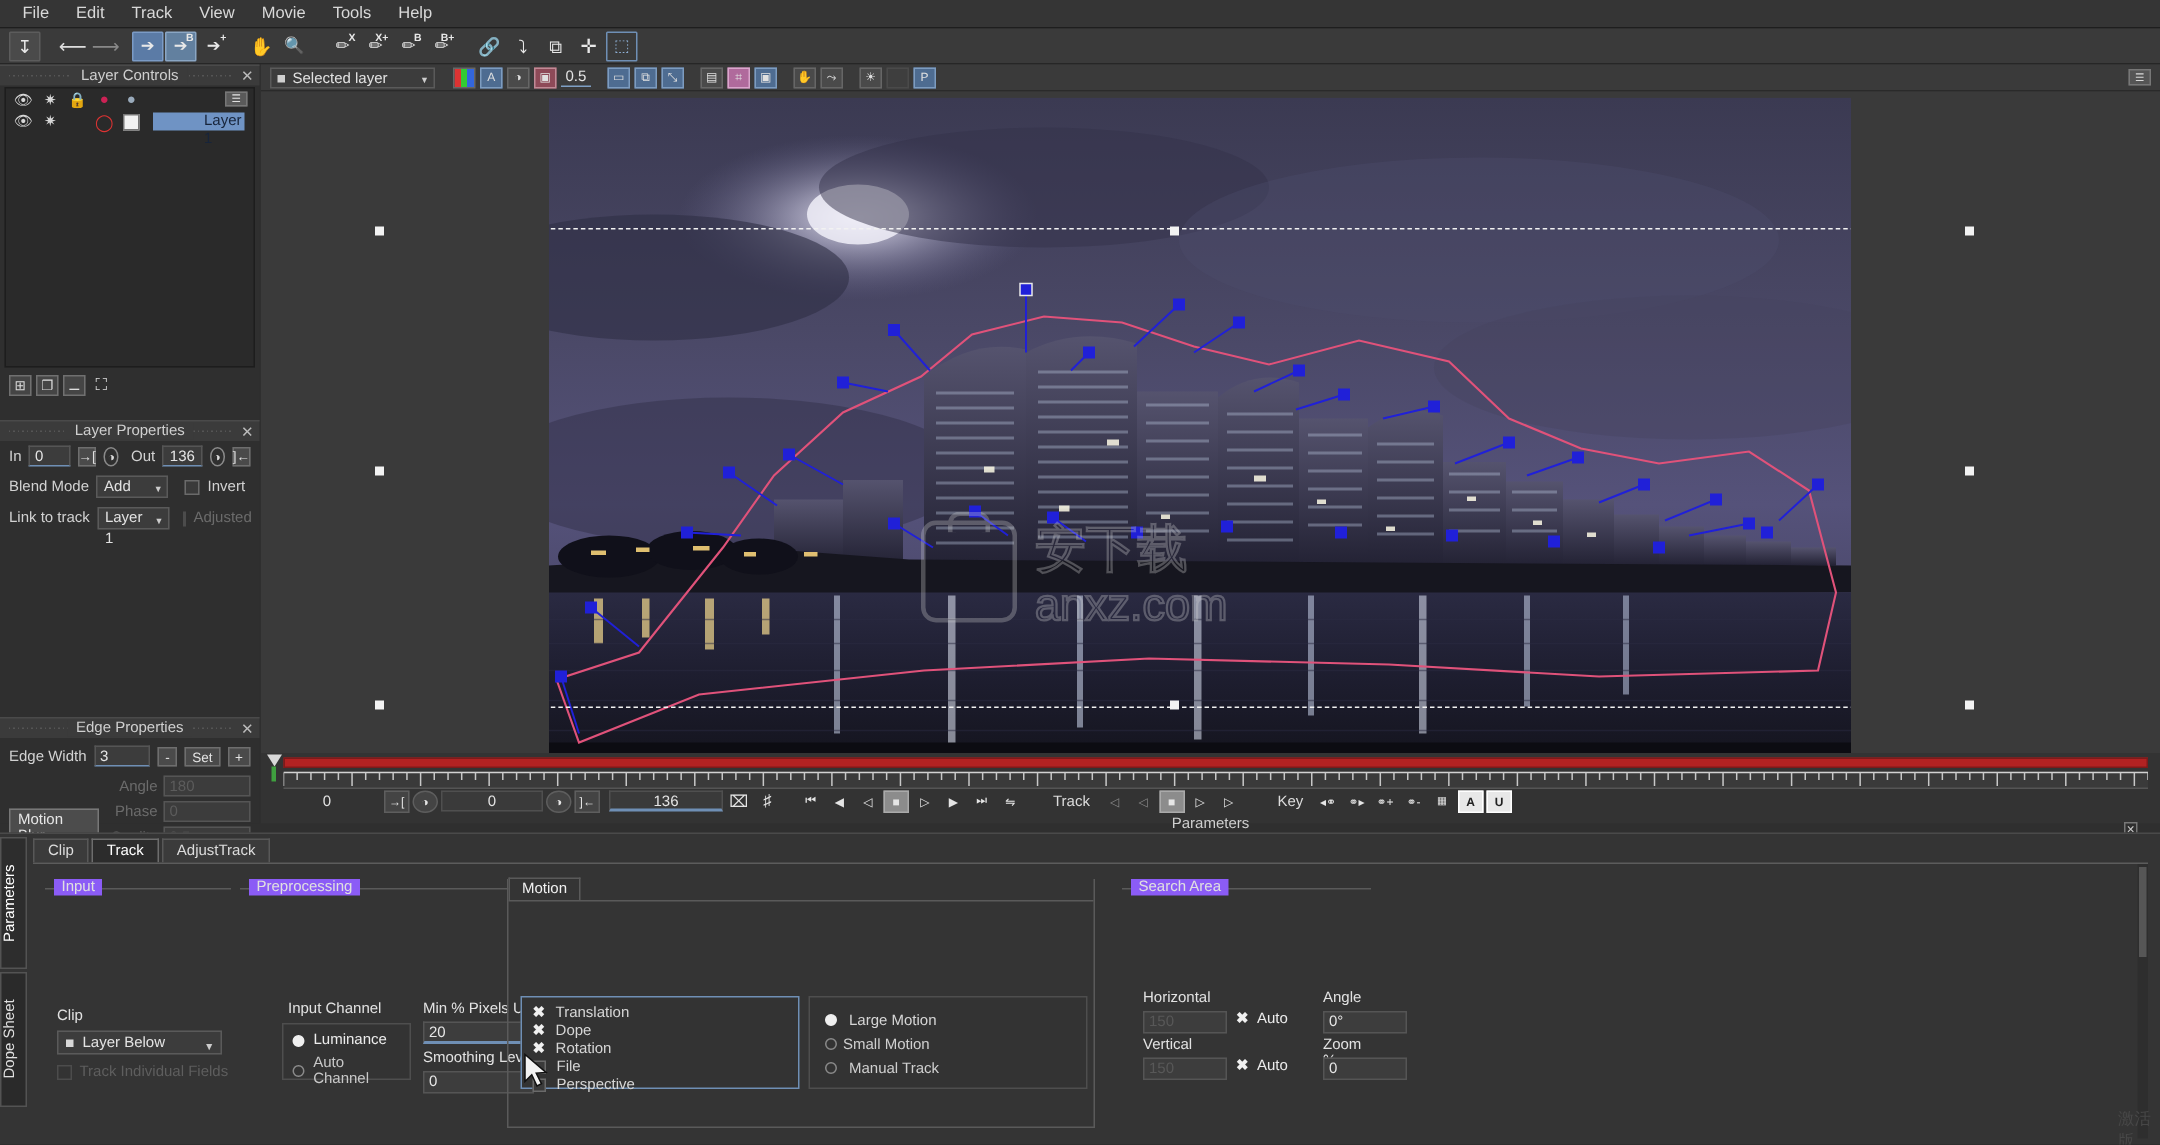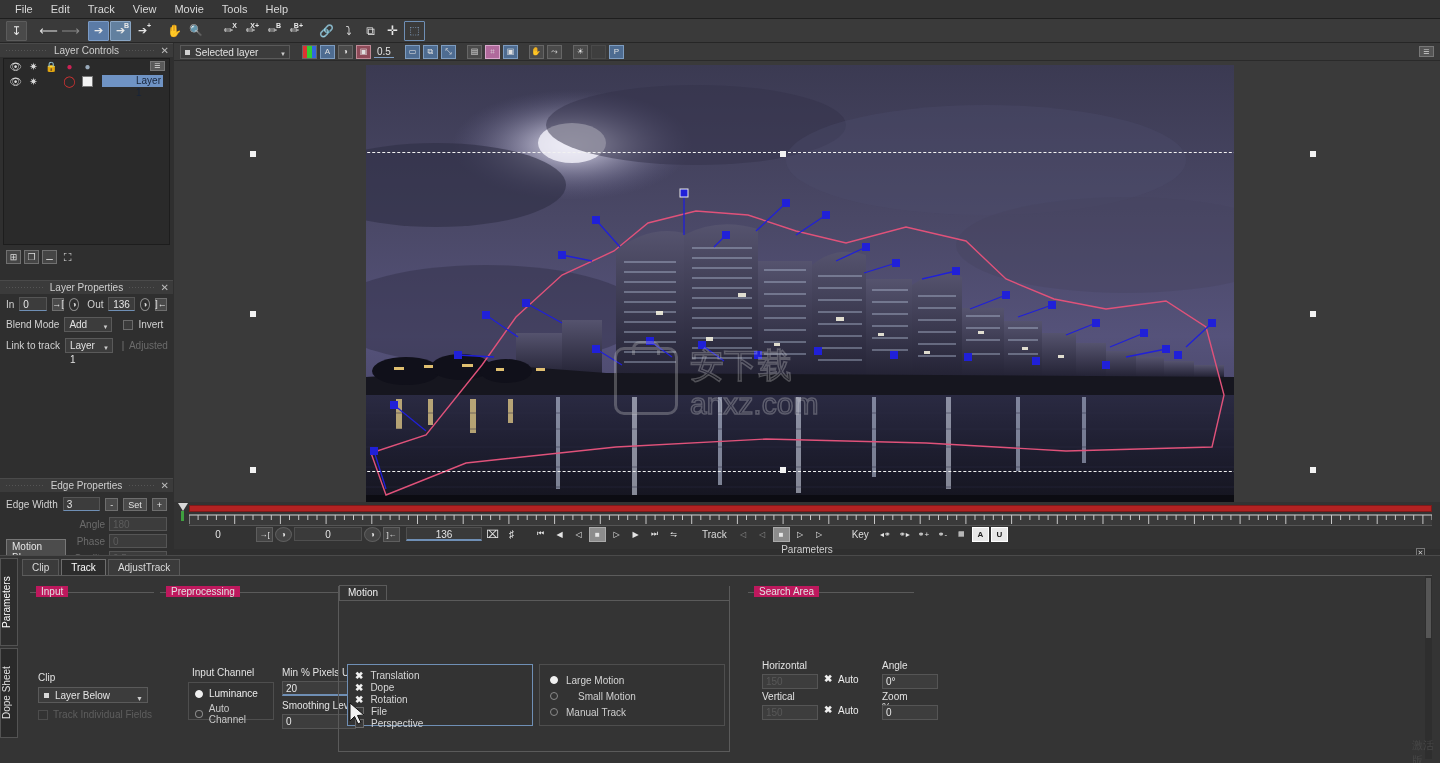--- a/index.html
+++ b/index.html
@@ -158,21 +158,21 @@
   .vtab.active { background: #2d2d2d; color: #fff; }
 
   .tabsrow { position: absolute; left: 22px; top: 3px; height: 16px; display: flex; gap: 2px; }
   .tab { height: 16px; line-height: 15px; padding: 0 9px; font-size: 10px; background: #3b3b3b;
          border: 1px solid #585858; border-bottom: none; color: #dcdcdc; }
   .tab.active { background: #2c2c2c; color: #fff; border-color: #6d6d6d; }
 
   .panelbody { position: absolute; left: 22px; top: 19px; right: 8px; bottom: 4px; background: #343434; border-top: 1px solid #5c5c5c; }
 
   .group { position: absolute; }
-  .glabel { position: absolute; font-size: 10px; color: #e0e0e0; background: #be185d; padding: 0 5px; top: -6px; left: 6px; }
+  .glabel { position: absolute; font-size: 10px; color: #e0e0e0; background: #8b5cf6; padding: 0 5px; top: -6px; left: 6px; }
   .grule { position: absolute; top: 0; left: 0; right: 0; height: 1px; background: #5a5a5a; }
 
   .fbox { background: #3d3d3d; border: 1px solid #555; height: 15px; line-height: 14px; padding: 0 3px; font-size: 10px; color: #e8e8e8; }
   .fbox.dim { color: #585858; }
   .radio { width: 8px; height: 8px; border-radius: 50%; border: 1px solid #8a8a8a; background: #333; display:inline-block; }
   .radio.on { background: #f0f0f0; border-color: #f0f0f0; }
   .xmark { font-size: 10px; color: #f0f0f0; font-weight: bold; }
   .dropd { background: #3c3c3c; border: 1px solid #5a5a5a; height: 16px; line-height: 15px;
            padding: 0 16px 0 16px; font-size: 10px; color: #e4e4e4; position: relative; }
   .dropd:before { content: ""; position: absolute; left: 5px; top: 5px; width: 5px; height: 5px; background: #d8d8d8; }
@@ -938,21 +938,21 @@
             <span style="width:9px;height:9px;border:1px solid #6a6a6a;background:#3a3a3a;display:inline-block"></span>
             <span style="font-size:10px">Perspective</span>
           </div>
         </div>
 
         <div class="optbox" style="position:absolute;left:200px;top:78px;width:186px;height:62px;padding:7px 10px">
           <div style="display:flex;align-items:center;gap:8px;height:16px">
             <span class="radio on"></span>
             <span style="font-size:10px">Large Motion</span>
           </div>
-          <div style="display:flex;align-items:center;gap:20px;height:16px">
+          <div style="display:flex;align-items:center;gap:4px;height:16px">
             <span class="radio"></span>
             <span style="font-size:10px;color:#cfcfcf">Small Motion</span>
           </div>
           <div style="display:flex;align-items:center;gap:8px;height:16px">
             <span class="radio"></span>
             <span style="font-size:10px;color:#cfcfcf">Manual Track</span>
           </div>
         </div>
 
         <svg width="18" height="24" style="position:absolute;left:10px;top:116px">

